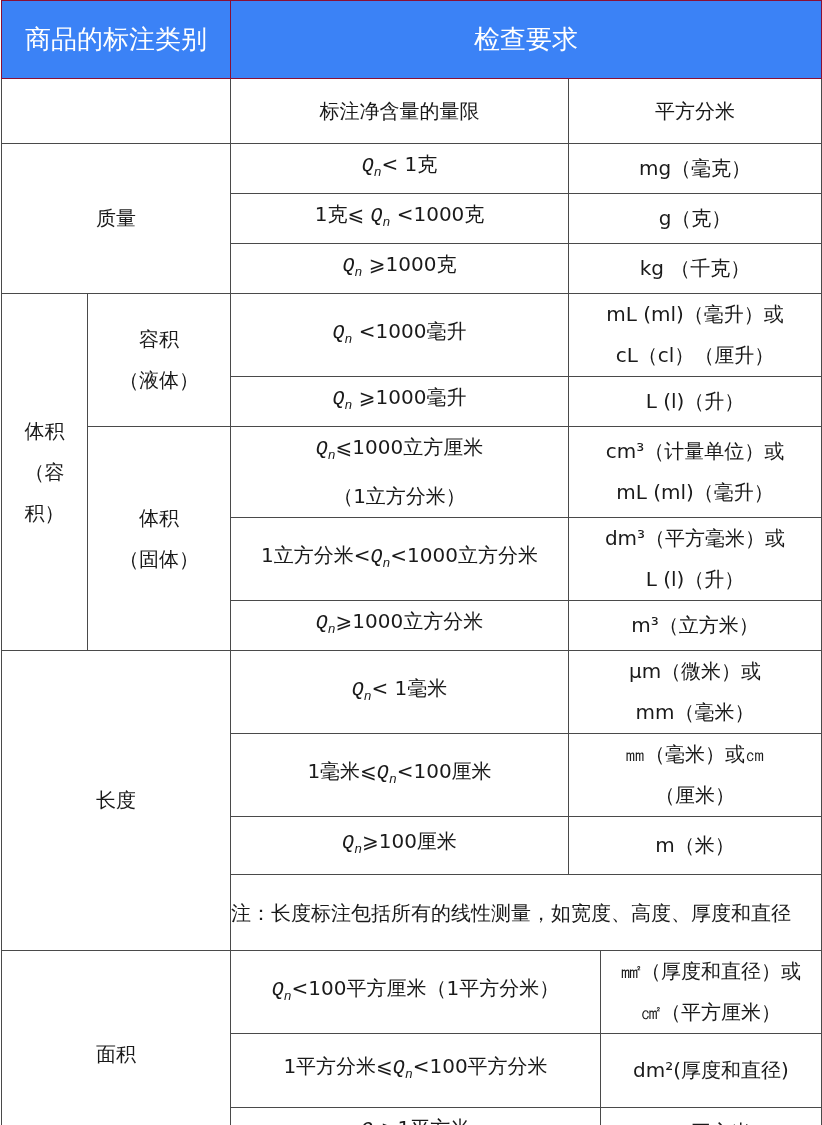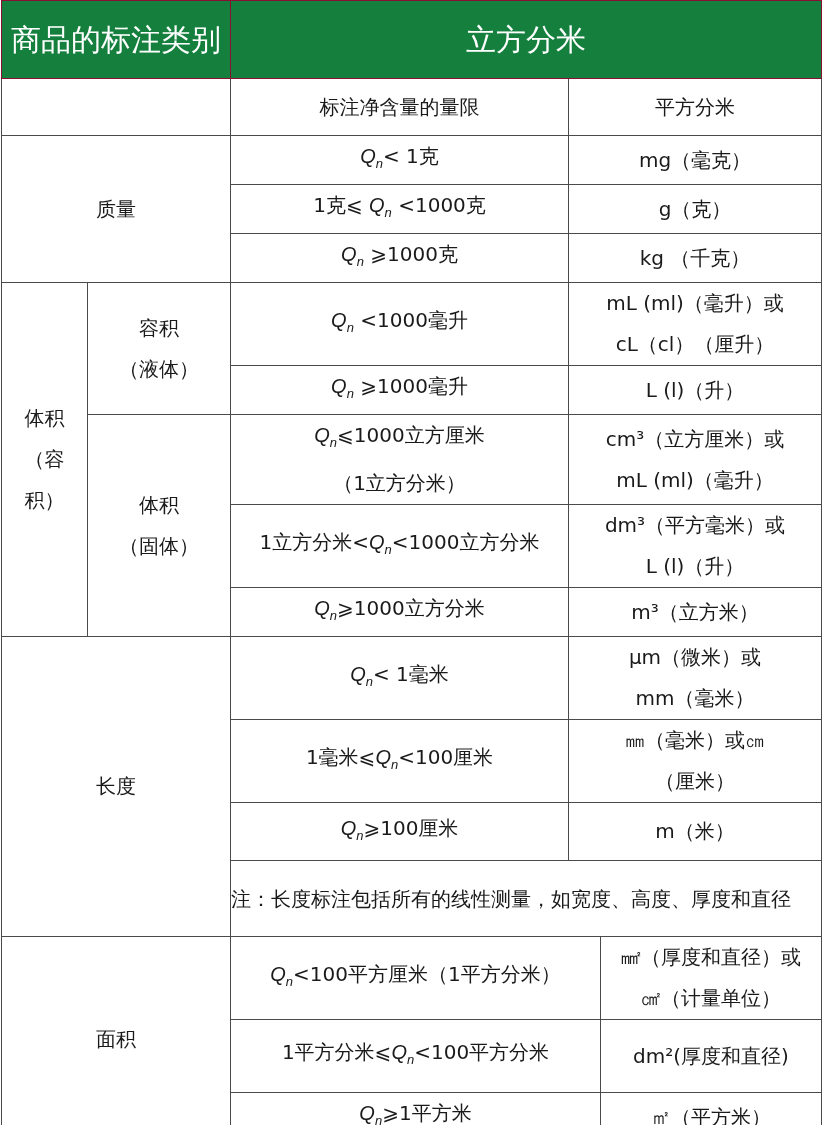--- a/index.html
+++ b/index.html
@@ -1,40 +1,40 @@
 <!DOCTYPE html>
 <html><head>
 <meta charset="utf-8">
 <style>
   html, body { margin: 0; padding: 0; background: #ffffff; }
   body { width: 822px; height: 1125px; overflow: hidden; font-family: "DejaVu Sans", "Liberation Sans", sans-serif; color: #1a1a1a; }
   table { border-collapse: collapse; position: absolute; left: 1px; top: 0; width: 820px; table-layout: fixed; }
   td { border: 1.5px solid #4a4a4a; text-align: center; vertical-align: middle; font-size: 20px; line-height: 41px; padding: 0 4px; }
-  td.hdr { background: #15803d; color: #ffffff; font-size: 30px; border-color: #8a0f35; }
-  .q { font-style: italic; font-family: Liberation Sans, sans-serif; }
+  td.hdr { background: #3b82f6; color: #ffffff; font-size: 26px; border-color: #8a0f35; }
+  .q { font-style: italic; font-family: Liberation Mono, monospace; }
   .q sub { font-size: 13px; font-style: italic; }
   td.note { text-align: left; padding-left: 0; line-height: 46px; }
 </style>
 </head>
 <body>
 
 <table>
   <colgroup>
     <col style="width:86px">
       <col style="width:143px">
       <col style="width:338px">
       <col style="width:32px">
       <col style="width:221px">
   </colgroup>
   <tbody>
       <tr style="height:78px">
     <td class="hdr" colspan="2">商品的标注类别</td>
-    <td class="hdr" colspan="3">立方分米</td>
+    <td class="hdr" colspan="3">检查要求</td>
   </tr>
-  <tr style="height:57px">
+  <tr style="height:65px">
     <td colspan="2"></td>
     <td colspan="1">标注净含量的量限</td>
     <td colspan="2">平方分米</td>
   </tr>
 
   <tr style="height:48px">
     <td colspan="2" rowspan="3">质量</td>
     <td><span></span><span class="q"><span>Q</span><sub>n</sub></span><span>&lt; 1克</span></td>
     <td colspan="2">mg（毫克）</td>
   </tr>
@@ -70,21 +70,21 @@
   <tr style="height:82px">
     <td rowspan="3">
           <div>体积</div>
           <div>（固体）</div>
         </td>
     <td>
           <div><span class="q"><span>Q</span><sub>n</sub></span><span>⩽1000立方厘米</span></div>
           <div>（1立方分米）</div>
         </td>
     <td colspan="2">
-          <div>cm³（立方厘米）或</div>
+          <div>cm³（计量单位）或</div>
           <div>mL (ml)（毫升）</div>
         </td>
   </tr>
   <tr style="height:82px">
     <td><span>1立方分米&lt;</span><span class="q"><span>Q</span><sub>n</sub></span><span>&lt;1000立方分米</span></td>
     <td colspan="2">
           <div>dm³（平方毫米）或</div>
           <div>L (l)（升）</div>
         </td>
   </tr>
@@ -114,21 +114,21 @@
   </tr>
   <tr style="height:76px">
     <td colspan="3" class="note">注：长度标注包括所有的线性测量，如宽度、高度、厚度和直径</td>
   </tr>
 
   <tr style="height:83px">
     <td colspan="2" rowspan="3">面积</td>
     <td colspan="2" style="padding:0"><span class="q"><span>Q</span><sub>n</sub></span><span>&lt;100平方厘米（1平方分米）</span></td>
     <td>
           <div>㎟（厚度和直径）或</div>
-          <div>㎠（计量单位）</div>
+          <div>㎠（平方厘米）</div>
         </td>
   </tr>
   <tr style="height:52px">
     <td colspan="2" style="padding:12px"><span>1平方分米⩽</span><span class="q"><span>Q</span><sub>n</sub></span><span>&lt;100平方分米</span></td>
     <td>dm²(厚度和直径)</td>
   </tr>
   <tr style="height:38px">
     <td colspan="2"><span class="q"><span>Q</span><sub>n</sub></span><span>⩾1平方米</span></td>
     <td>㎡（平方米）</td>
   </tr>

